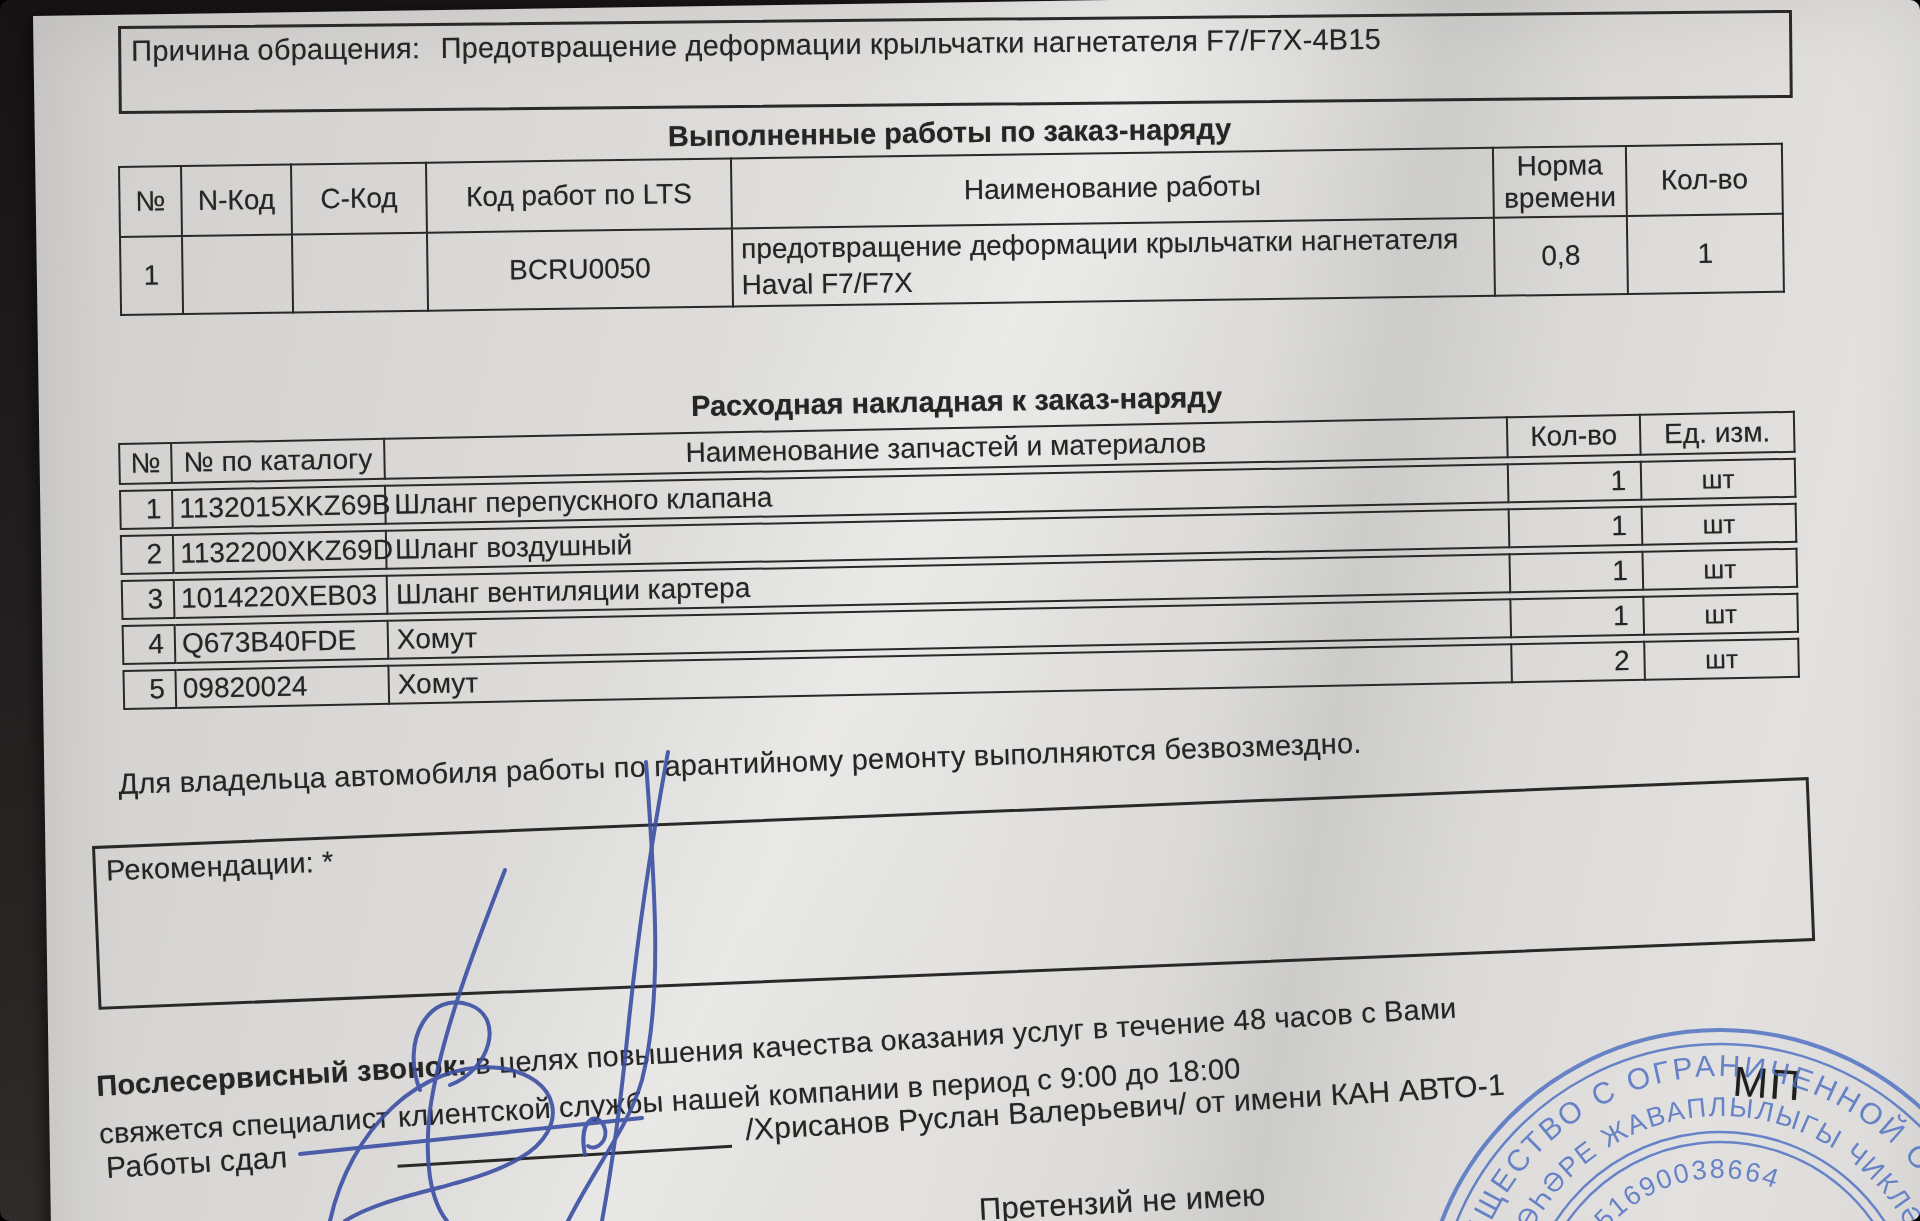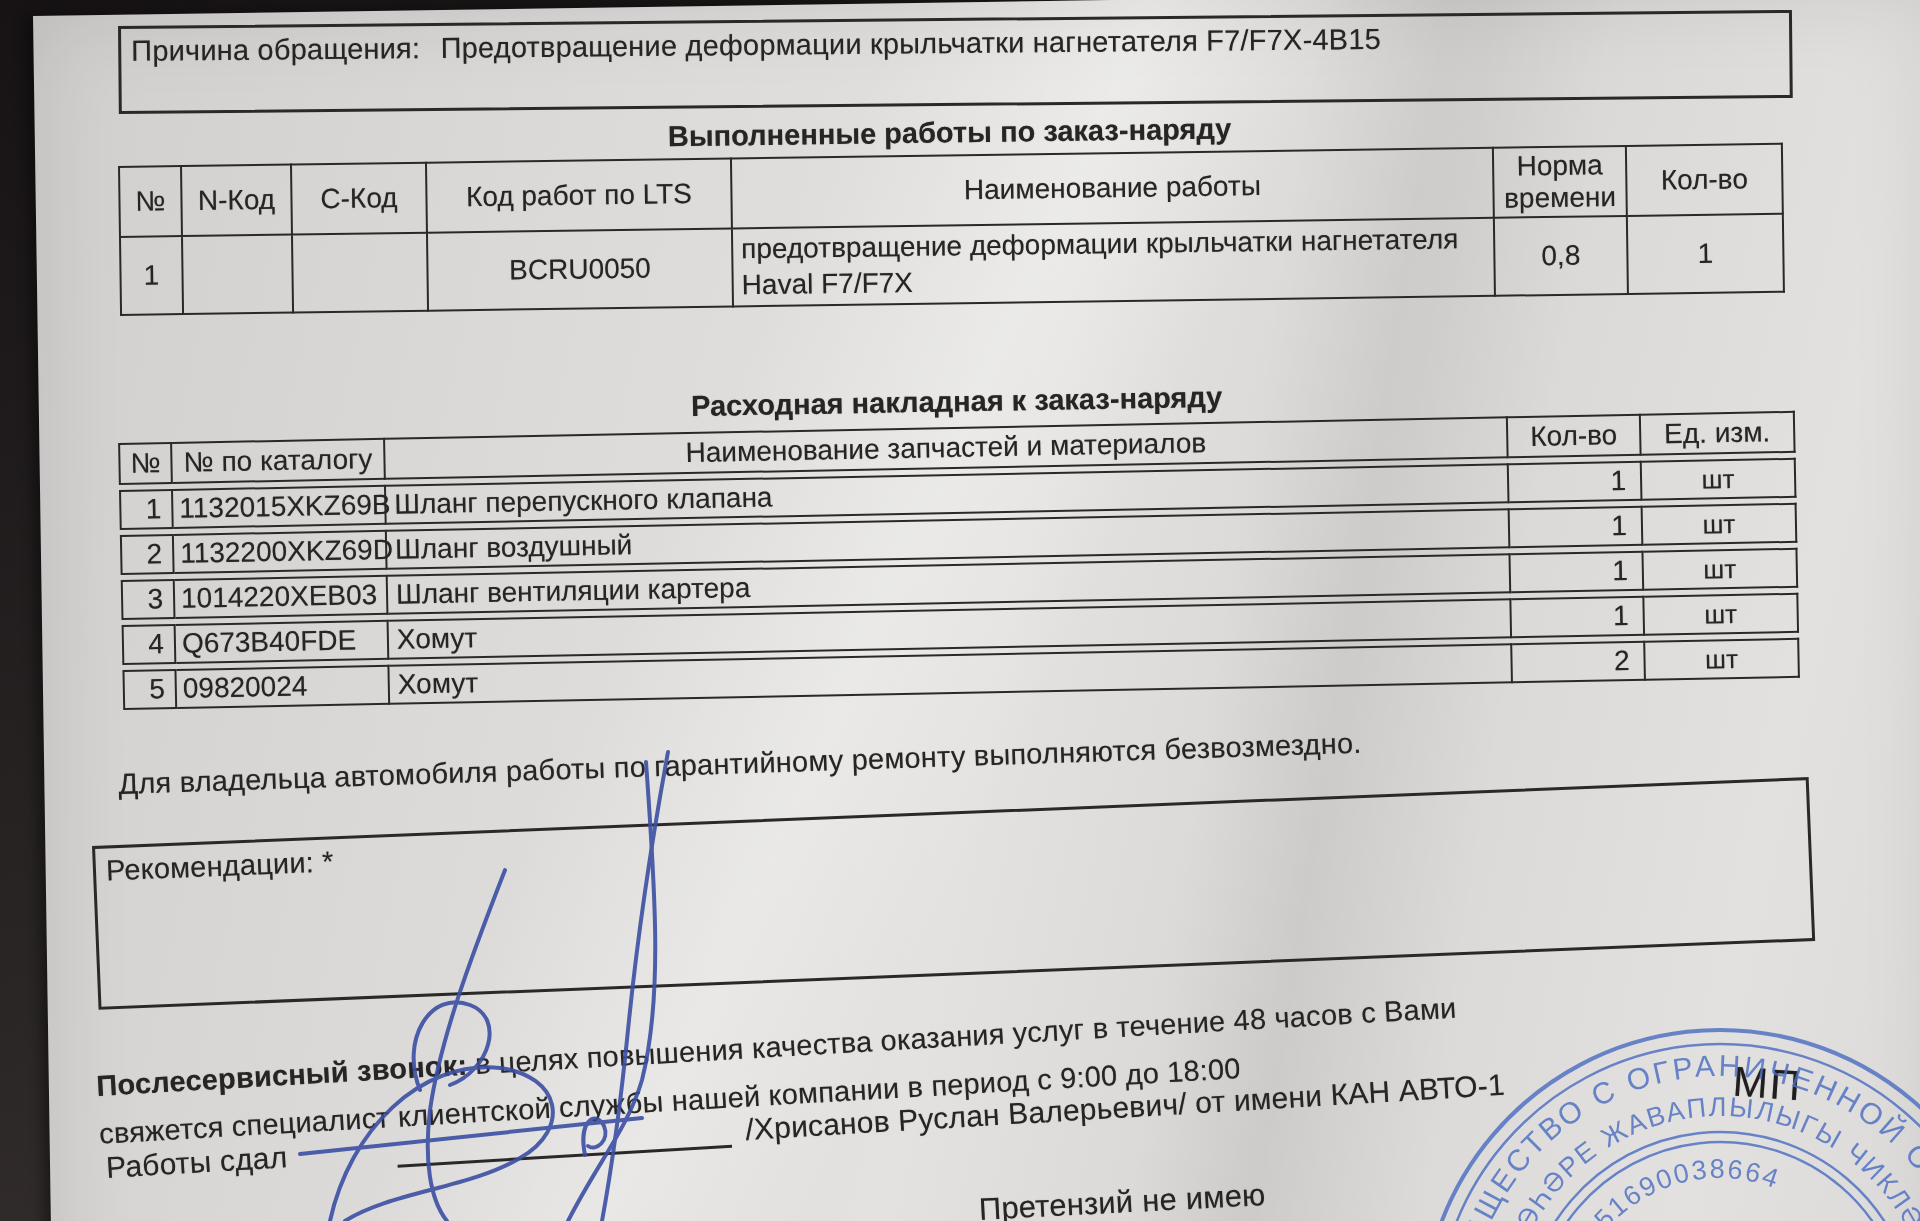--- a/index.html
+++ b/index.html
@@ -1,19 +1,19 @@
 <!DOCTYPE html>
 <html><head>
 <meta charset="utf-8">
 <style>
   html,body{margin:0;padding:0;background:#000;}
   .photo{
     position:relative;width:1920px;height:1221px;overflow:hidden;
     background:linear-gradient(168deg,#171314 0%,#201c1d 30%,#2a2625 62%,#3b3533 100%);
-    font-family:"Liberation Sans","DejaVu Sans",sans-serif;color:#262524;
+    font-family:"Liberation Sans","DejaVu Sans",sans-serif;color:#262524;border-radius:10px;
   }
   .paper{
     position:absolute;left:33px;top:16px;width:1900px;height:1400px;
     transform:rotate(-0.85deg);transform-origin:0 0;
     background:linear-gradient(103deg,#d0cfcd 0%,#dbdad8 26%,#e3e2e0 50%,#d7d6d4 66%,#e2e1df 86%,#dad9d7 100%);
     box-shadow:inset 0 0 90px rgba(0,0,0,0.10), -6px 0 14px rgba(0,0,0,0.45);
   }
   .paper::after{
     content:"";position:absolute;inset:0;
     background:linear-gradient(115deg,transparent 34%,rgba(255,255,255,0.30) 44%,transparent 52%),

